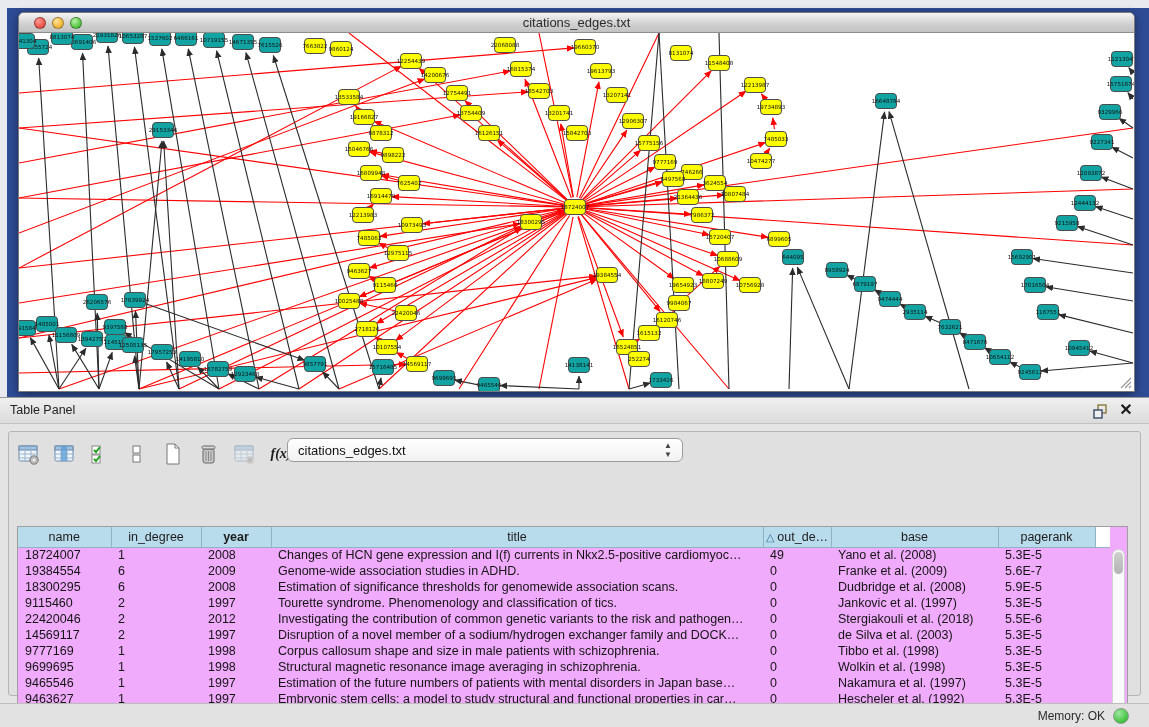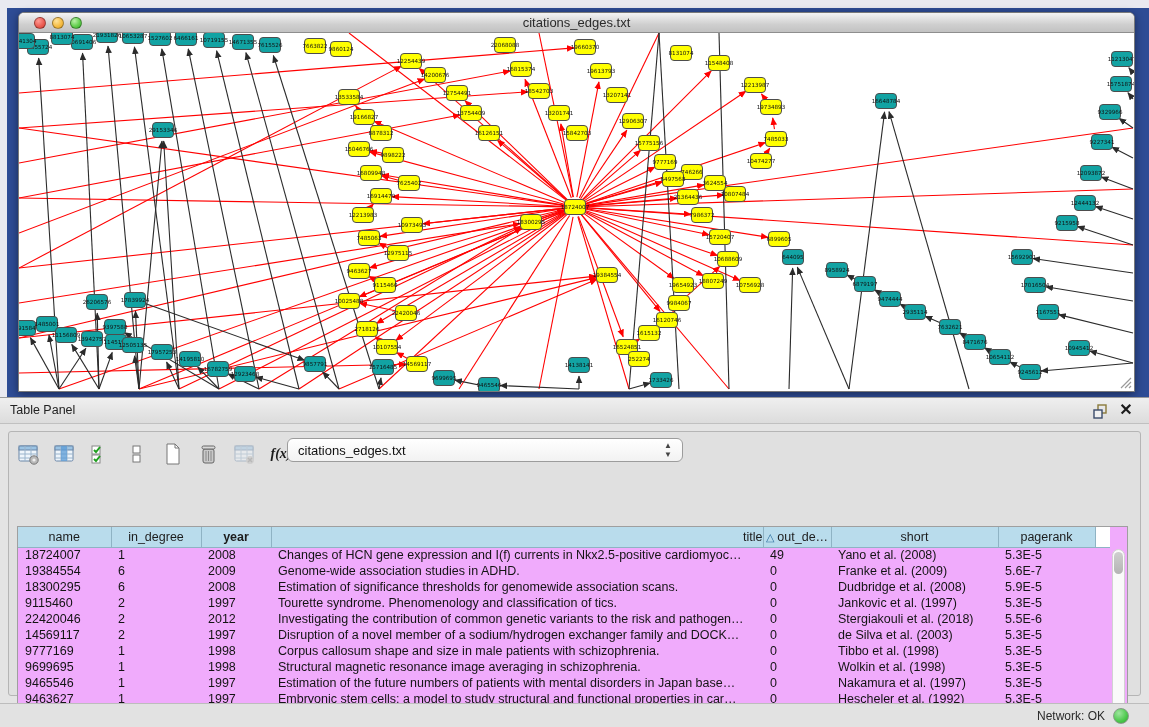--- a/index.html
+++ b/index.html
@@ -762,23 +762,23 @@
         <span class="arrows">▲<br>▼</span>
       </div>
 
       <div id="tablebox">
         <table>
           <thead>
               <tr id="hdr-row">
                 <th style="width: 93px;">name</th>
                 <th style="width: 90px;">in_degree</th>
                 <th style="width: 70px; font-weight: bold;">year</th>
-                <th style="width: 492px; text-align: right;">title</th>
+                <th style="width: 492px;">title</th>
                 <th style="width: 68px;"><span class="sort">△</span>out_de…</th>
-                <th style="width: 167px;">short</th>
+                <th style="width: 167px;">base</th>
                 <th style="width: 97px;">pagerank</th>
                 <th style="width: 15px; background: rgb(255, 255, 255); border-right: none;"></th>
               </tr>
             </thead>
           <tbody id="tbody">
               <tr>
                 <td>18724007</td>
                 <td>1</td>
                 <td>2008</td>
                 <td>Changes of HCN gene expression and I(f) currents in Nkx2.5-positive cardiomyoc…</td>
@@ -888,17 +888,17 @@
         <div id="tabs">
             <div class="tab sel">Node Table</div>
             <div class="tab">Edge Table</div>
             <div class="tab">Network Table</div>
           </div>
       </div>
     </div>
   </div>
 
   <div id="statusbar">
-    <span id="memlabel">Network: OK</span>
+    <span id="memlabel">Memory: OK</span>
     <span id="memdot"></span>
   </div>
 
 </div>
 
 </body></html>

